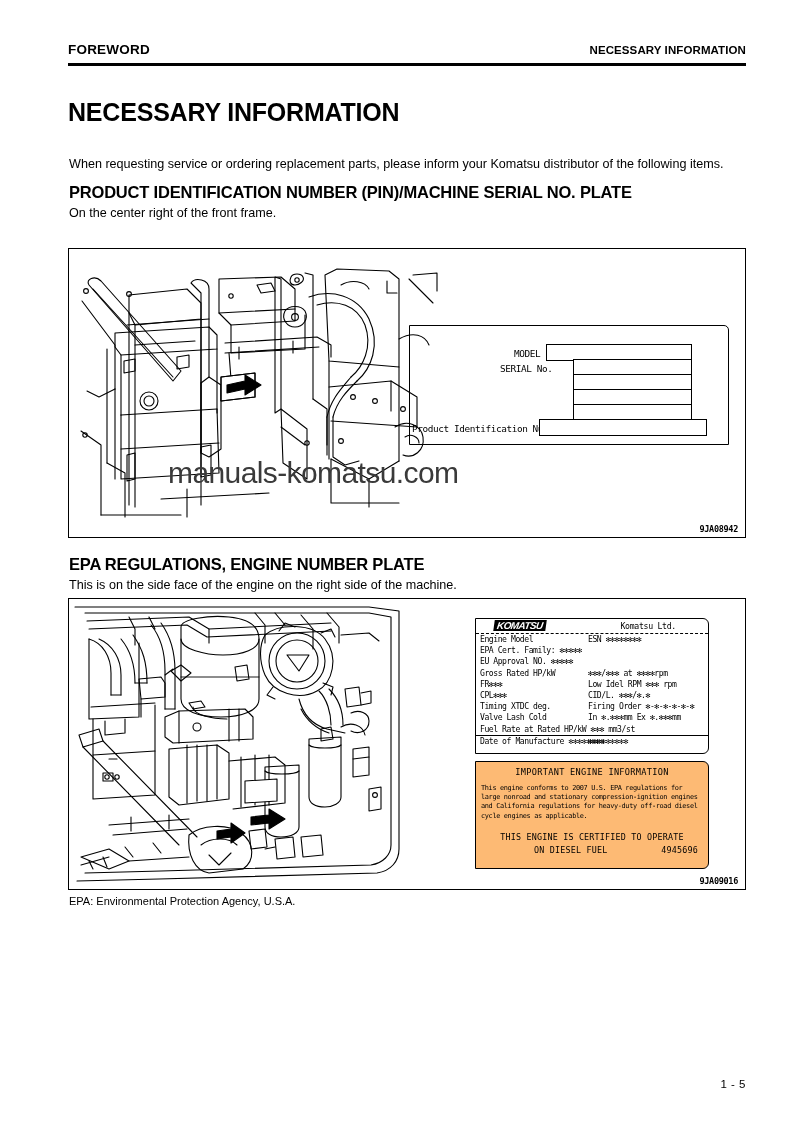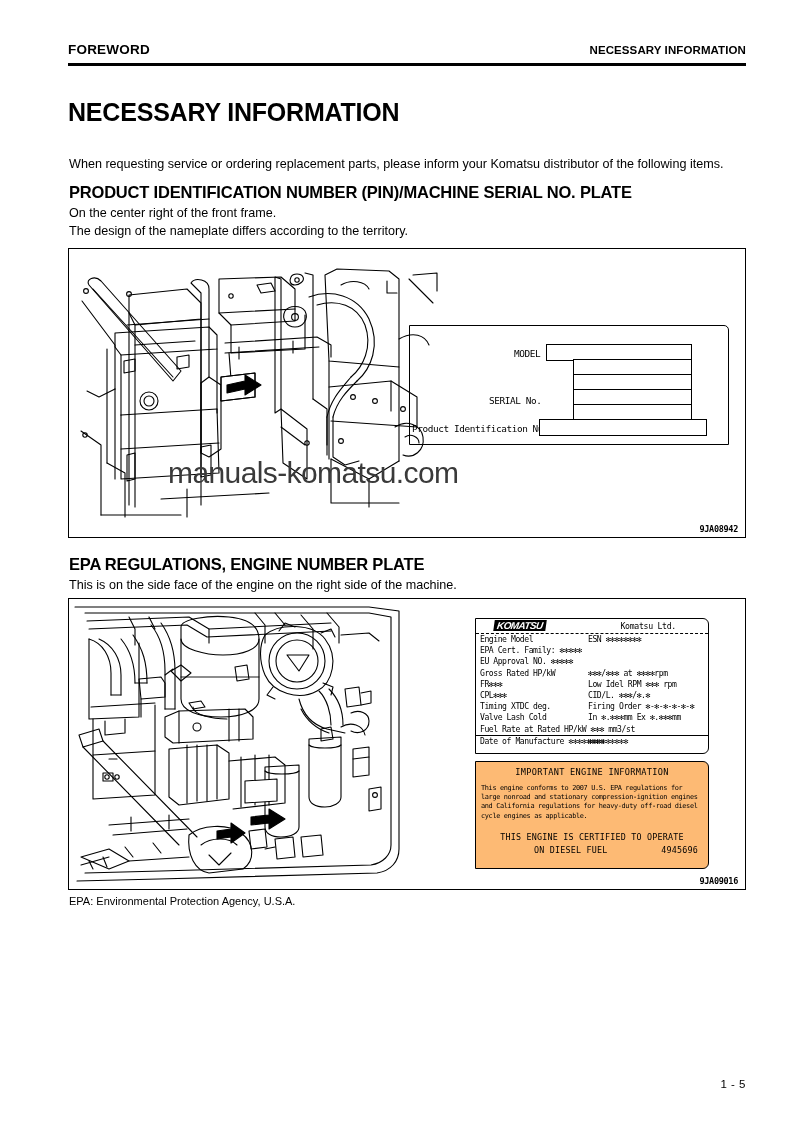--- a/index.html
+++ b/index.html
@@ -145,21 +145,21 @@
     border-radius: 0 5px 0 0;
   }
   .pl-label {
     position: absolute;
     font-family: "DejaVu Sans Mono", monospace;
     font-size: 9.4px;
     letter-spacing: -0.4px;
     white-space: nowrap;
   }
   .pl-model-lab { left: 91px; top: 23px; margin-left: 14px; }
-  .pl-serial-lab { left: 80px; top: 38px; margin-top: 32px; }
+  .pl-serial-lab { left: 91px; top: 38px; }
   .pl-pin-lab { left: 3px; top: 98px; }
   .pl-box {
     position: absolute;
     border: 1.3px solid #000;
     background: #fff;
   }
   .pl-model-box { left: 137px; top: 19px; width: 144px; height: 15px; }
   .pl-serial-stack { left: 164px; top: 34px; width: 117px; height: 60px; }
   .pl-serial-stack div {
     height: 15px;
@@ -307,21 +307,20 @@
     <div class="runhead-left">FOREWORD</div>
     <div class="runhead-right">NECESSARY INFORMATION</div>
   </div>
   <div class="runrule"></div>
 
   <div class="h1">NECESSARY INFORMATION</div>
   <div class="intro">When requesting service or ordering replacement parts, please inform your Komatsu distributor of the following items.</div>
 
   <div class="h2 h2-pin">PRODUCT IDENTIFICATION NUMBER (PIN)/MACHINE SERIAL NO. PLATE</div>
   <div class="body-line pin-l1">On the center right of the front frame.</div>
-  <div class="body-line pin-l2">The design of the nameplate differs according to the territory.</div>
 
   <div class="figbox" id="fig-pin">
 
     <svg class="line-art" width="676" height="288" viewBox="0 0 676 288">
       <g fill="none" stroke="#000" stroke-width="1.1" stroke-linejoin="round" stroke-linecap="round">
 
         <path d="M20 36 C16 30 26 26 32 32 L112 122 L104 132 Z"></path>
         <path d="M24 40 L104 128"></path>
         <path d="M13 52 L46 96 L46 140"></path>
         <path d="M46 140 L30 148 L18 142"></path>

